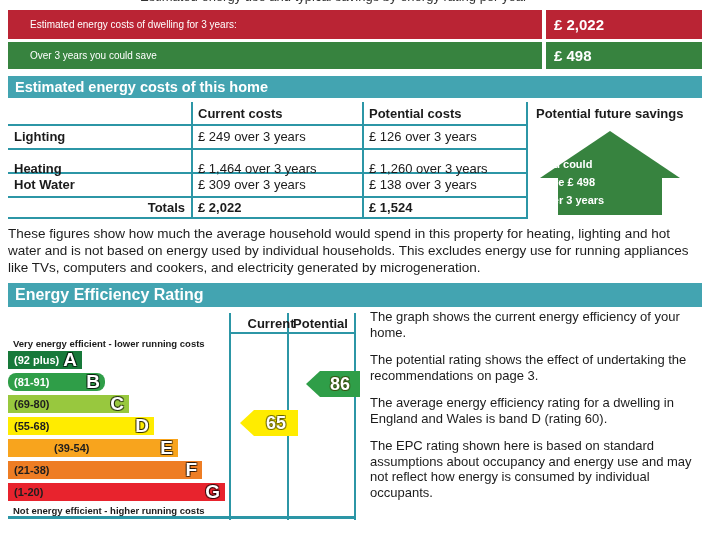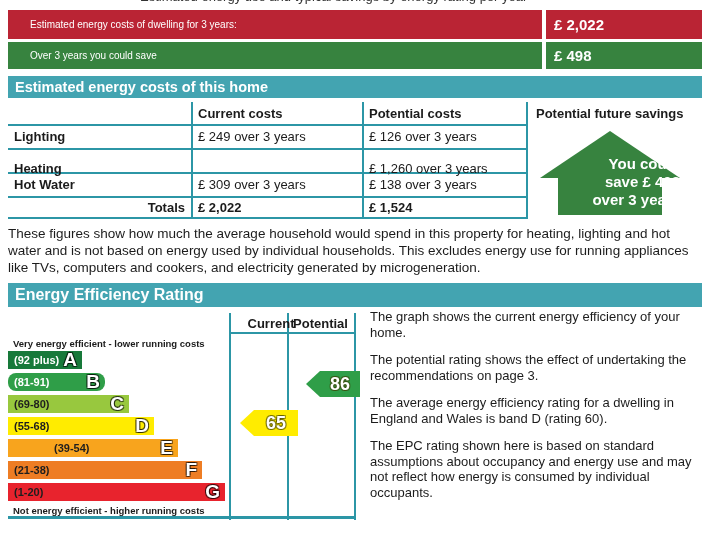--- a/index.html
+++ b/index.html
@@ -48,21 +48,21 @@
   .col-x0 { left:6px; }
   .col-x1 { left:190px; }
   .col-x2 { left:361px; }
   .col-x3 { left:528px; }
   .totals-label { left:0; width:177px; justify-content:flex-end; }
 
   
   .save-arrow { position:absolute; left:540px; top:131px; width:140px; height:84px; }
   .save-arrow .tri { width:0; height:0; border-left:70px solid transparent; border-right:70px solid transparent; border-bottom:47px solid #37833f; }
   .save-arrow .stem { width:104px; height:37px; background:#37833f; margin:0 auto; }
-  .save-arrow .txt { position:absolute; left:0; top:24px; width:140px; text-align:right; color:#fff; font-weight:bold; font-size:15px; line-height:18px; }
+  .save-arrow .txt { position:absolute; left:0; top:24px; width:140px; text-align:left; color:#fff; font-weight:bold; font-size:11px; line-height:18px; }
 
   .note { position:absolute; left:8px; top:225px; width:697px; font-size:13.5px; line-height:17px; color:#1c1c1c; }
 
   
   .chart { position:absolute; left:8px; top:310px; width:348px; height:212px; }
   .ch-v1 { left:221px; top:3px; height:207px; }
   .ch-v2 { left:279px; top:3px; height:207px; }
   .ch-v3 { left:346px; top:3px; height:207px; }
   .ch-hhead { left:221px; top:22px; width:127px; }
   .ch-hbot { left:0; top:206px; width:348px; height:3px; }
@@ -133,20 +133,21 @@
 
     <div class="ct-cell ct-bold row-y0 col-x1">Current costs</div>
     <div class="ct-cell ct-bold row-y0 col-x2">Potential costs</div>
     <div class="ct-cell ct-bold row-y0 col-x3">Potential future savings</div>
 
     <div class="ct-cell ct-bold row-y1 col-x0">Lighting</div>
     <div class="ct-cell row-y1 col-x1">£ 249 over 3 years</div>
     <div class="ct-cell row-y1 col-x2">£ 126 over 3 years</div>
 
     <div class="ct-cell ct-bold row-y2 col-x0">Heating</div>
+    <div class="ct-cell row-y2 col-x1">£ 1,464 over 3 years</div>
     <div class="ct-cell row-y2 col-x2">£ 1,260 over 3 years</div>
 
     <div class="ct-cell ct-bold row-y3 col-x0">Hot Water</div>
     <div class="ct-cell row-y3 col-x1">£ 309 over 3 years</div>
     <div class="ct-cell row-y3 col-x2">£ 138 over 3 years</div>
 
     <div class="ct-cell ct-bold row-y4 totals-label">Totals</div>
     <div class="ct-cell ct-bold row-y4 col-x1">£ 2,022</div>
     <div class="ct-cell ct-bold row-y4 col-x2">£ 1,524</div>
   </div>

